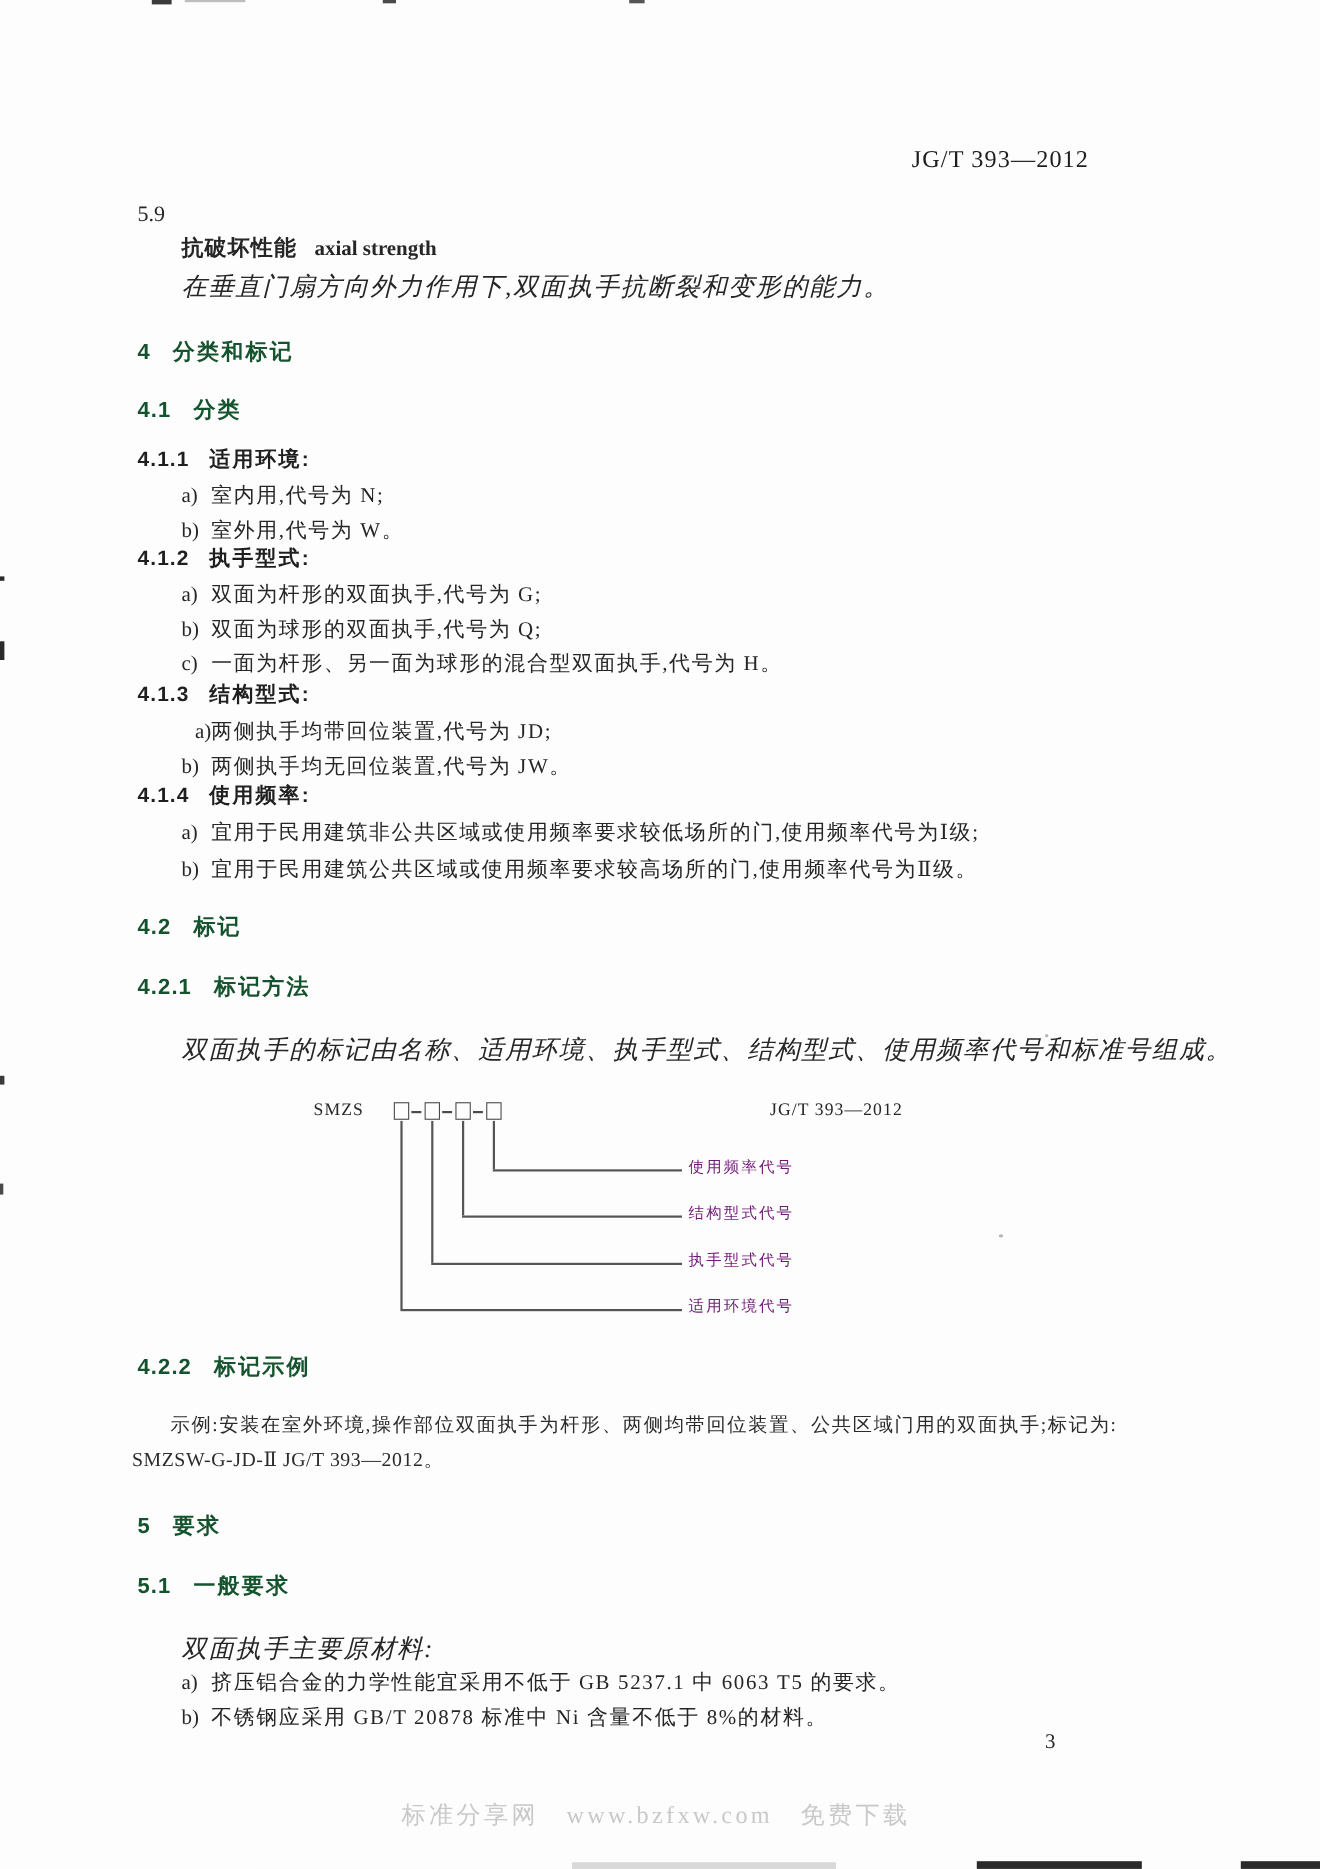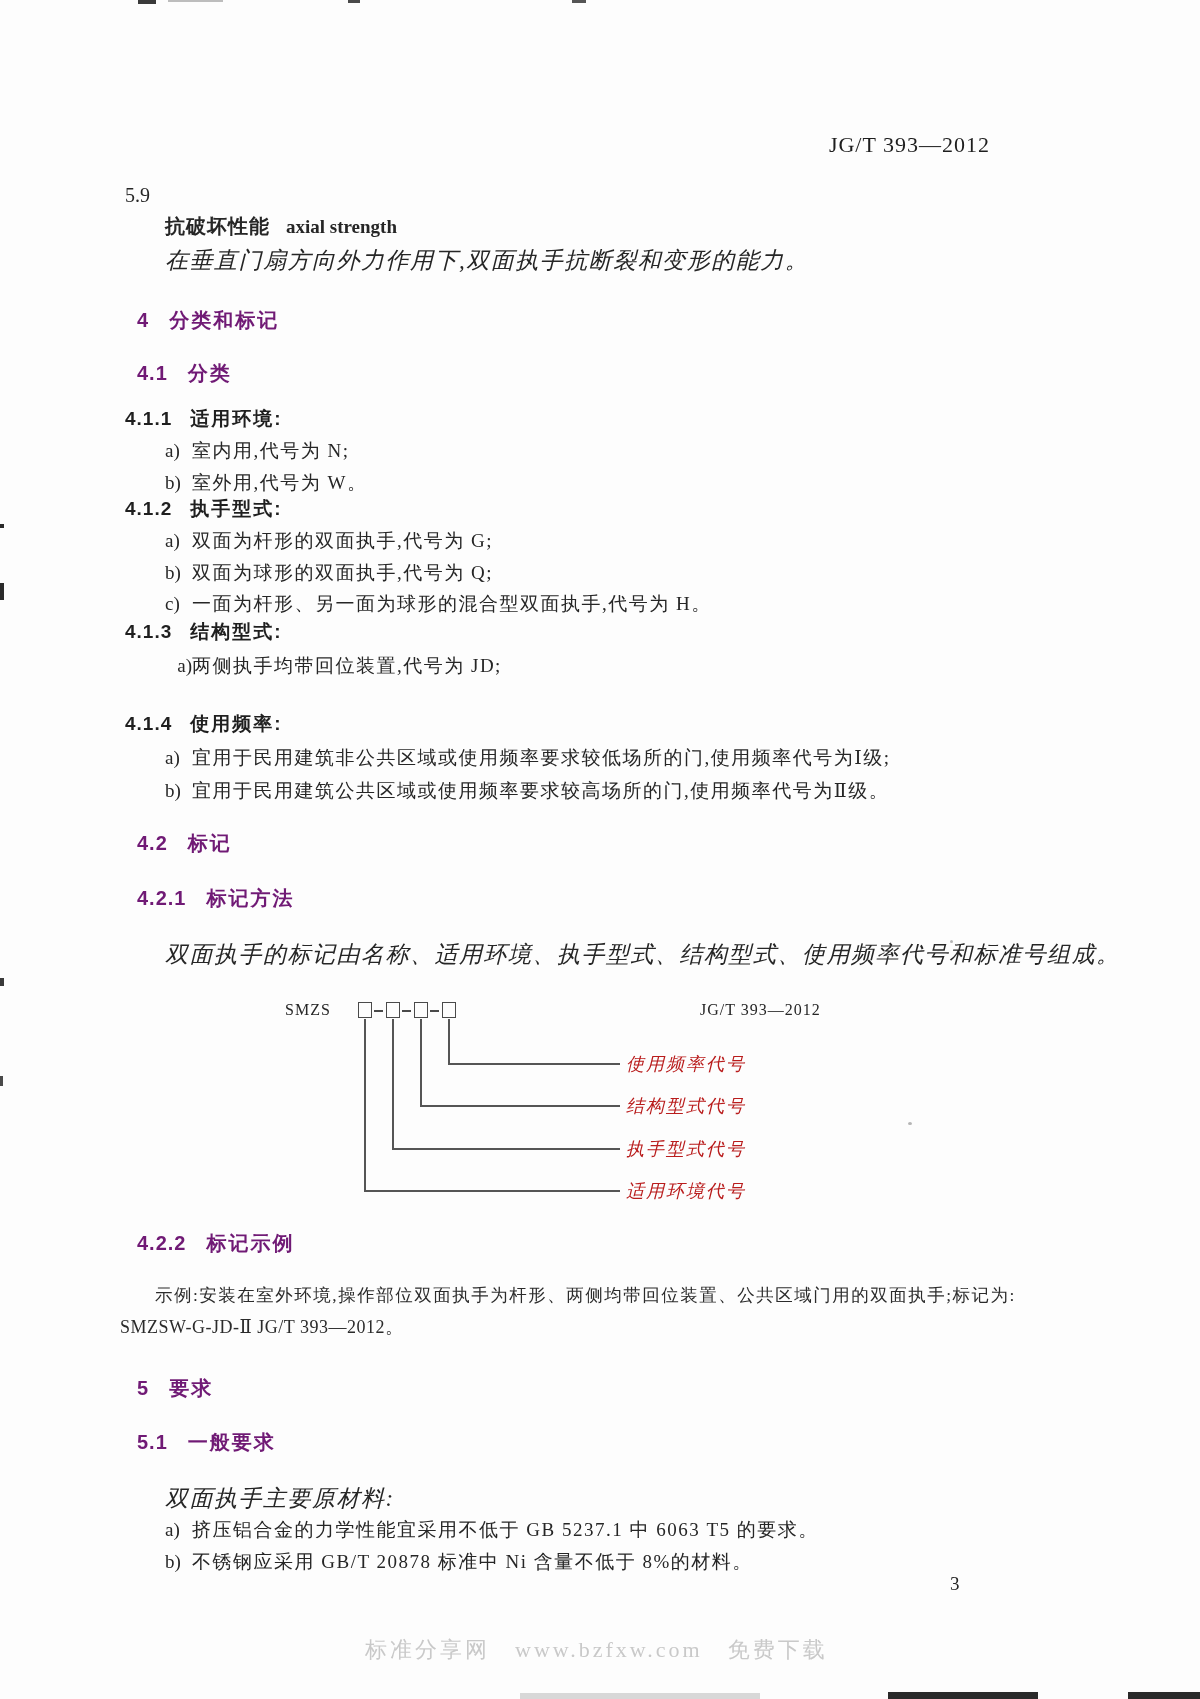--- a/index.html
+++ b/index.html
@@ -12,33 +12,33 @@
     color:#262626;
   }
   .ln{position:absolute;white-space:nowrap;line-height:1.25;}
   .serif{font-family:"Liberation Serif","DejaVu Serif",serif;}
   .hei{font-family:"Liberation Sans","DejaVu Sans",sans-serif;font-weight:700;}
   .doc-code{font-size:22px;letter-spacing:1px;color:#1e1e1e;}
   .term-num{font-size:20px;}
   .term{font-size:20px;letter-spacing:1px;}
   .term-en{font-size:19px;font-weight:700;margin-left:16px;letter-spacing:0;font-family:"Liberation Serif",serif;}
   .body-t{font-size:23px;letter-spacing:1.5px;font-style:italic;}
-  .h1{font-size:20px;letter-spacing:2px;color:#701a75;margin-left:12px;}
+  .h1{font-size:20px;letter-spacing:2px;color:#14532d;}
   .h1 .hn{margin-right:20px;letter-spacing:1px;}
   .h2{font-size:19px;letter-spacing:2px;color:#1f1f1f;}
   .h2 .hn{margin-right:18px;letter-spacing:1px;}
   .li .lm{display:inline-block;min-width:27px;font-size:19px;}
   .li .lt{font-size:19px;letter-spacing:1.5px;}
   .ex-t{font-size:17.5px;letter-spacing:1.5px;color:#2b2b2b;}
   .mark-line{font-size:16px;letter-spacing:1px;}
   .dg-box{position:absolute;width:12px;height:14px;border:1.5px solid #4a4a4a;background:transparent;}
   .dg-hy{position:absolute;width:9px;height:2px;background:#4a4a4a;}
   .dg-v{position:absolute;width:1.5px;background:#555;}
   .dg-h{position:absolute;height:1.5px;background:#555;}
-  .dg-label{position:absolute;font-size:18px;letter-spacing:2px;white-space:nowrap;color:#b91c1c;font-style:italic;}
+  .dg-label{position:absolute;font-size:14px;letter-spacing:2px;white-space:nowrap;color:#701a75;}
   .pgnum{font-size:19px;}
   .watermark{font-size:22px;color:#c9c9c9;letter-spacing:3px;white-space:nowrap;}
   .artifact{position:absolute;}
   .dot{position:absolute;border-radius:50%;background:#b5b5b5;}
 </style>
 </head>
 <body>
 
 <div class="page">
 
@@ -85,20 +85,21 @@
     <span class="hn">4.1.2</span><span>执手型式:</span>
   </div>
   <div class="ln li" style="left:165px;top:529px;"><span class="lm">a)</span><span class="lt">双面为杆形的双面执手,代号为 G;</span></div>
   <div class="ln li" style="left:165px;top:561px;"><span class="lm">b)</span><span class="lt">双面为球形的双面执手,代号为 Q;</span></div>
   <div class="ln li" style="left:165px;top:592px;"><span class="lm">c)</span><span class="lt">一面为杆形、另一面为球形的混合型双面执手,代号为 H。</span></div>
 
   <div class="ln h2 hei" style="left:125px;top:620px;">
     <span class="hn">4.1.3</span><span>结构型式:</span>
   </div>
   <div class="ln li" style="left:165px;top:654px;text-align:right;"><span class="lm">a)</span><span class="lt">两侧执手均带回位装置,代号为 JD;</span></div>
+  <div class="ln li" style="left:165px;top:686px;"><span class="lm">b)</span><span class="lt">两侧执手均无回位装置,代号为 JW。</span></div>
 
   <div class="ln h2 hei" style="left:125px;top:712px;">
     <span class="hn">4.1.4</span><span>使用频率:</span>
   </div>
   <div class="ln li" style="left:165px;top:779px;"><span class="lm">b)</span><span class="lt">宜用于民用建筑公共区域或使用频率要求较高场所的门,使用频率代号为Ⅱ级。</span></div>
   <div class="ln li" style="left:165px;top:746px;"><span class="lm">a)</span><span class="lt">宜用于民用建筑非公共区域或使用频率要求较低场所的门,使用频率代号为Ⅰ级;</span></div>
 
   <div class="ln h1 hei" style="left:125px;top:831px;">
     <span class="hn">4.2</span><span>标记</span>
   </div>

